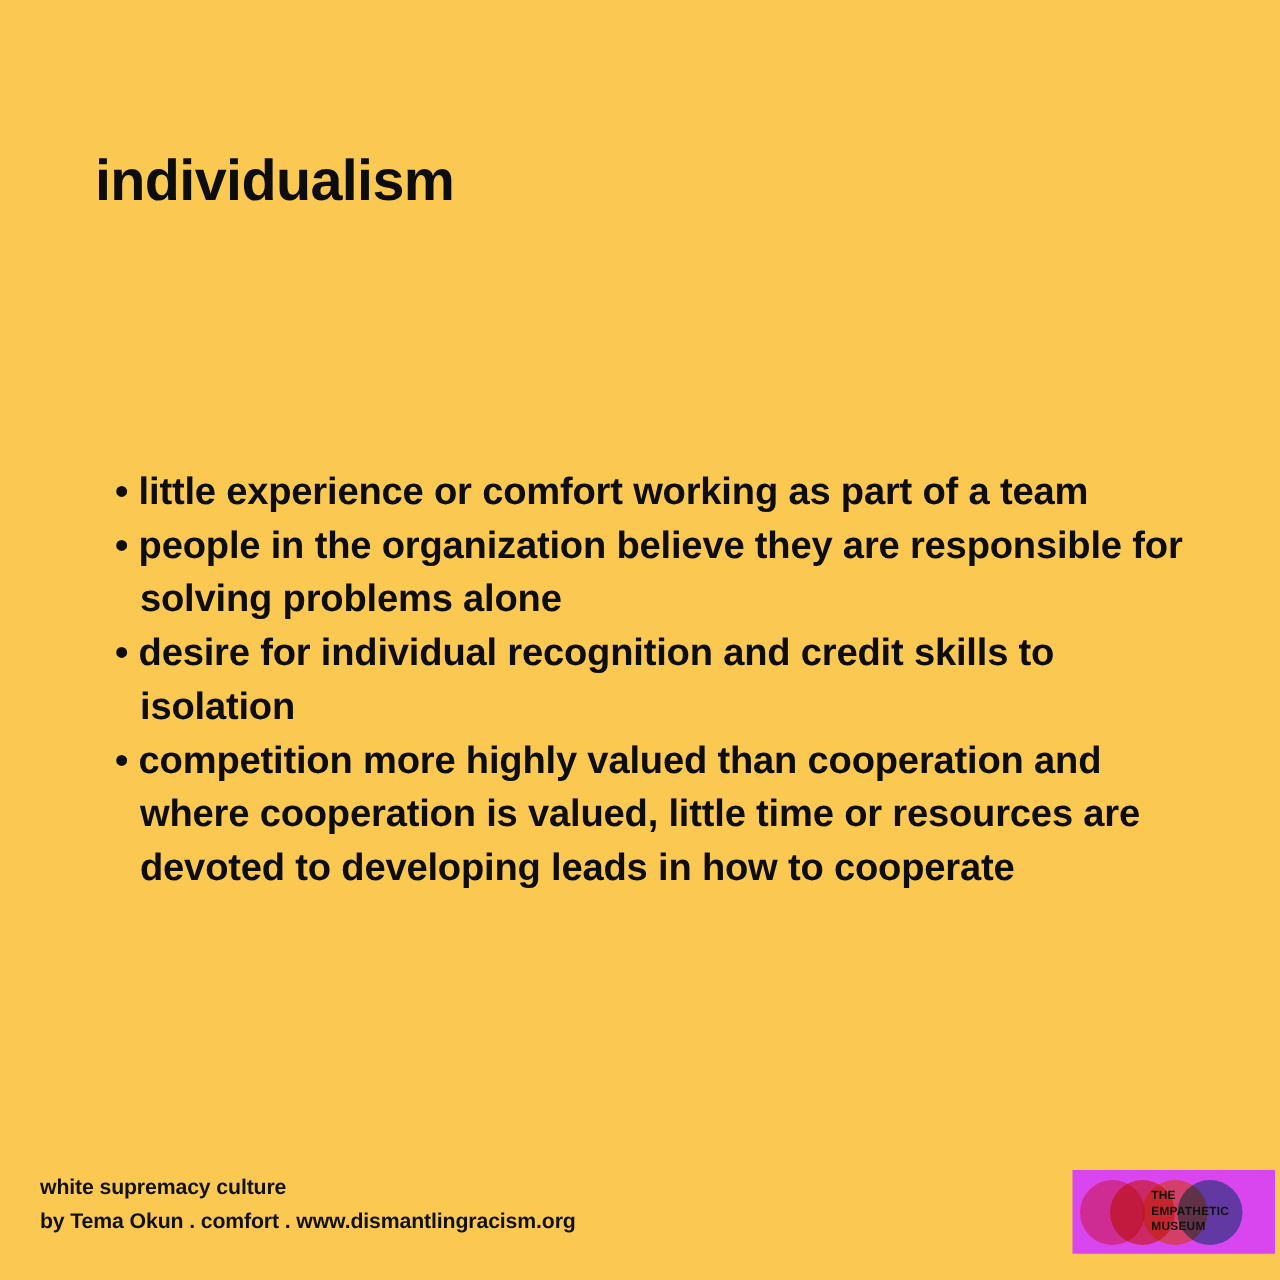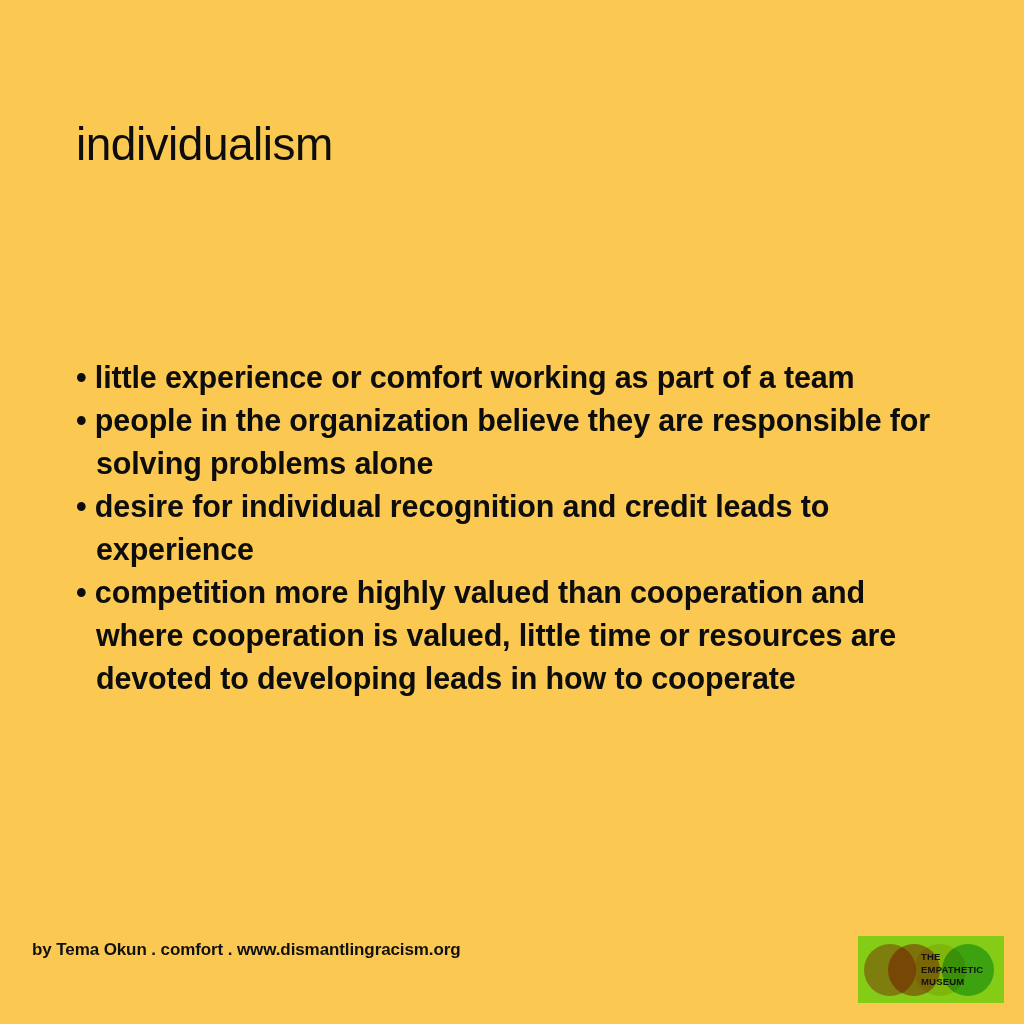--- a/index.html
+++ b/index.html
@@ -20,34 +20,34 @@
     background: #FBC951;
     box-sizing: border-box;
   }
 
   
   #title {
     position: absolute;
     left: 76px;
     top: 119px;
     font-size: 46px;
-    font-weight: normal;
+    font-weight: bold;
     color: #0d0d0d;
     letter-spacing: -0.5px;
     line-height: 1.1;
     white-space: nowrap;
   }
 
   
   #body-list {
     position: absolute;
     left: 76px;
     top: 356px;
     width: 870px;
-    margin: 0;
+    margin: 16px;
     padding: 0;
     list-style: none;
   }
   .bullet-item {
     font-size: 30.5px;
     font-weight: bold;
     color: #0d0d0d;
     line-height: 43px;
     letter-spacing: -0.15px;
     text-indent: -20px;
@@ -69,22 +69,23 @@
     letter-spacing: -0.1px;
   }
 
   
   #logo {
     position: absolute;
     left: 858px;
     top: 936px;
     width: 146px;
     height: 67px;
-    background: #84cc16;
+    background: #d946ef;
     overflow: hidden;
+    padding-left: 16px;
   }
   #logo-circles {
     position: absolute;
     left: 0;
     top: 0;
     width: 146px;
     height: 67px;
   }
   .logo-circle {
     position: absolute;
@@ -113,25 +114,26 @@
 </head>
 <body>
 
 <div id="slide">
 
   <div id="title">individualism</div>
 
   <ul id="body-list">
     <li class="bullet-item">little experience or comfort working as part of a team</li>
     <li class="bullet-item">people in the organization believe they are responsible for solving problems alone</li>
-    <li class="bullet-item">desire for individual recognition and credit leads to experience</li>
+    <li class="bullet-item">desire for individual recognition and credit skills to isolation</li>
     <li class="bullet-item">competition more highly valued than cooperation and where cooperation is valued, little time or resources are devoted to developing leads in how to cooperate</li>
   </ul>
 
   <div id="attribution">
+    <div>white supremacy culture</div>
     <div>by Tema Okun . comfort . www.dismantlingracism.org</div>
   </div>
 
   <div id="logo">
     <div id="logo-circles">
       <div class="logo-circle c-pink"></div>
       <div class="logo-circle c-orange"></div>
       <div class="logo-circle c-yellow"></div>
       <div class="logo-circle c-green"></div>
     </div>

